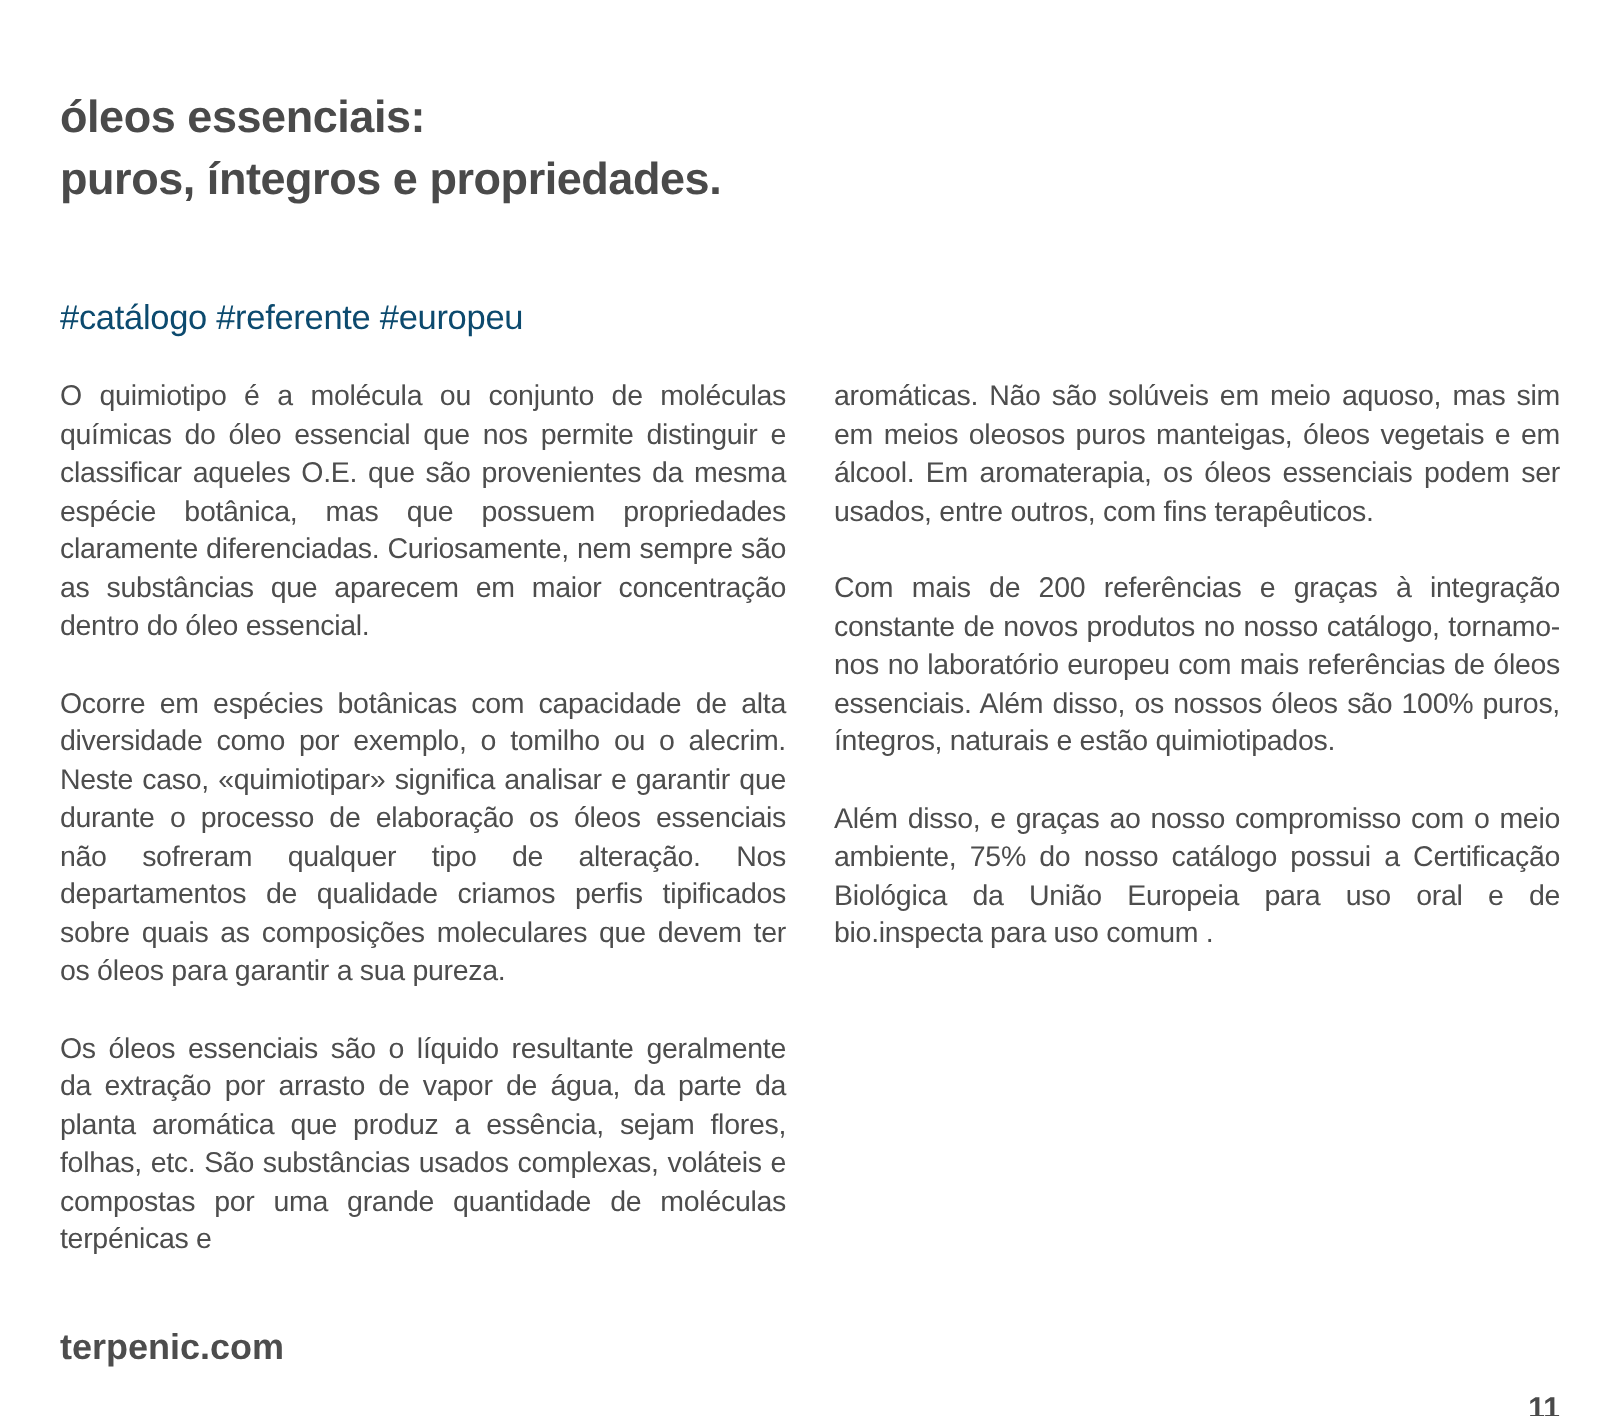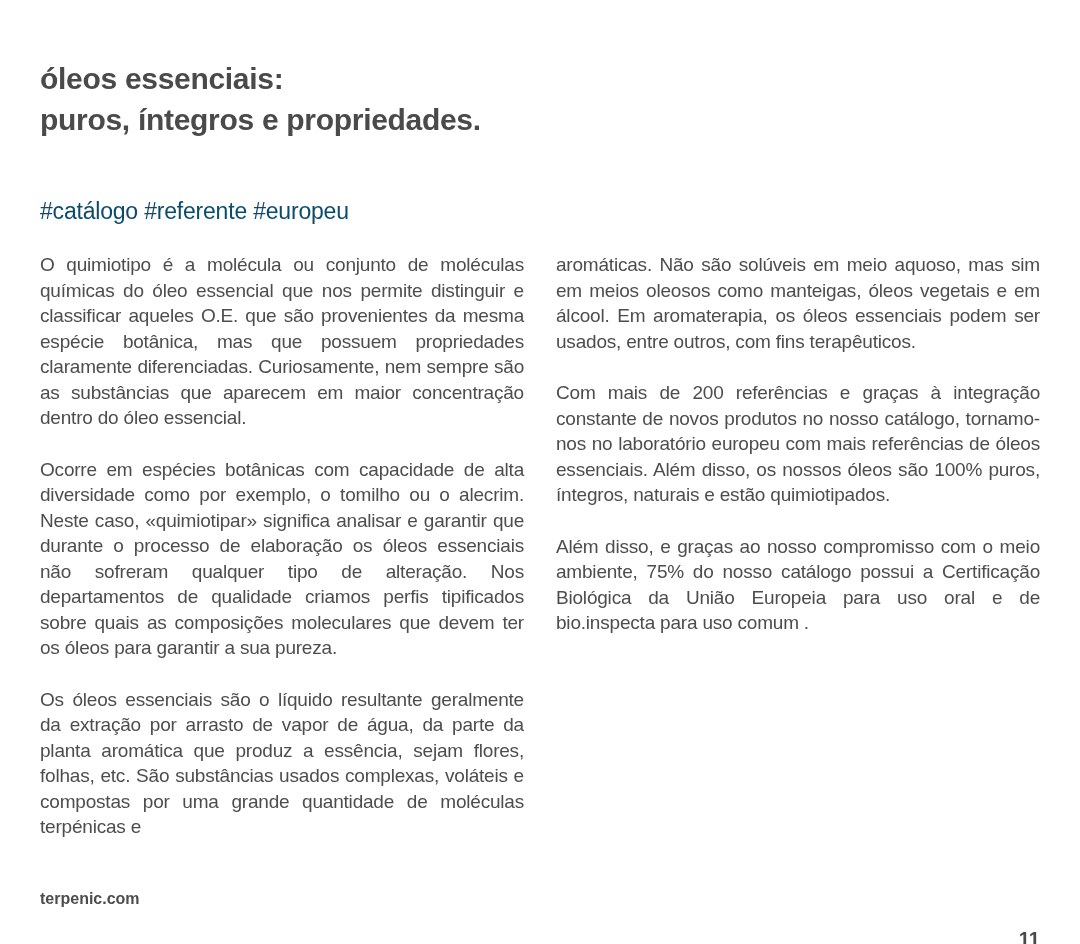--- a/index.html
+++ b/index.html
@@ -61,21 +61,21 @@
     letter-spacing: -0.2px;
   }
   .col p.extra-gap {
   }
   .footer-site {
     position: absolute;
     left: 40px;
     top: 886px;
     color: #4d4d4d;
     font-weight: bold;
-    font-size: 16px;
+    font-size: 24px;
     line-height: 26px;
   }
   .footer-page {
     position: absolute;
     right: 40px;
     top: 886px;
     color: #4a4a4a;
     font-weight: bold;
     font-size: 20px;
     line-height: 26px;
@@ -95,21 +95,21 @@
 
   <div class="hashtags">#catálogo #referente #europeu</div>
 
   <main class="columns">
     <section class="col">
       <p>O quimiotipo é a molécula ou conjunto de moléculas químicas do óleo essencial que nos permite distinguir e classificar aqueles O.E. que são provenientes da mesma espécie botânica, mas que possuem propriedades claramente diferenciadas. Curiosamente, nem sempre são as substâncias que aparecem em maior concentração dentro do óleo essencial.</p>
       <p>Ocorre em espécies botânicas com capacidade de alta diversidade como por exemplo, o tomilho ou o alecrim. Neste caso, «quimiotipar» significa analisar e garantir que durante o processo de elaboração os óleos essenciais não sofreram qualquer tipo de alteração. Nos departamentos de qualidade criamos perfis tipificados sobre quais as composições moleculares que devem ter os óleos para garantir a sua pureza.</p>
       <p class="extra-gap">Os óleos essenciais são o líquido resultante geralmente da extração por arrasto de vapor de água, da parte da planta aromática que produz a essência, sejam flores, folhas, etc. São substâncias usados complexas, voláteis e compostas por uma grande quantidade de moléculas terpénicas e</p>
     </section>
     <section class="col">
-      <p>aromáticas. Não são solúveis em meio aquoso, mas sim em meios oleosos como manteigas, óleos vegetais e em álcool. Em aromaterapia, os óleos essenciais podem ser usados, entre outros, com fins terapêuticos.</p>
+      <p>aromáticas. Não são solúveis em meio aquoso, mas sim em meios oleosos puros manteigas, óleos vegetais e em álcool. Em aromaterapia, os óleos essenciais podem ser usados, entre outros, com fins terapêuticos.</p>
       <p>Com mais de 200 referências e graças à integração constante de novos produtos no nosso catálogo, tornamo-nos no laboratório europeu com mais referências de óleos essenciais. Além disso, os nossos óleos são 100% puros, íntegros, naturais e estão quimiotipados.</p>
       <p class="extra-gap">Além disso, e graças ao nosso compromisso com o meio ambiente, 75% do nosso catálogo possui a Certificação Biológica da União Europeia para uso oral e de bio.inspecta para uso comum .</p>
     </section>
   </main>
 
   <footer>
     <div class="footer-site">terpenic.com</div>
     <div class="footer-page">11</div>
   </footer>
 

